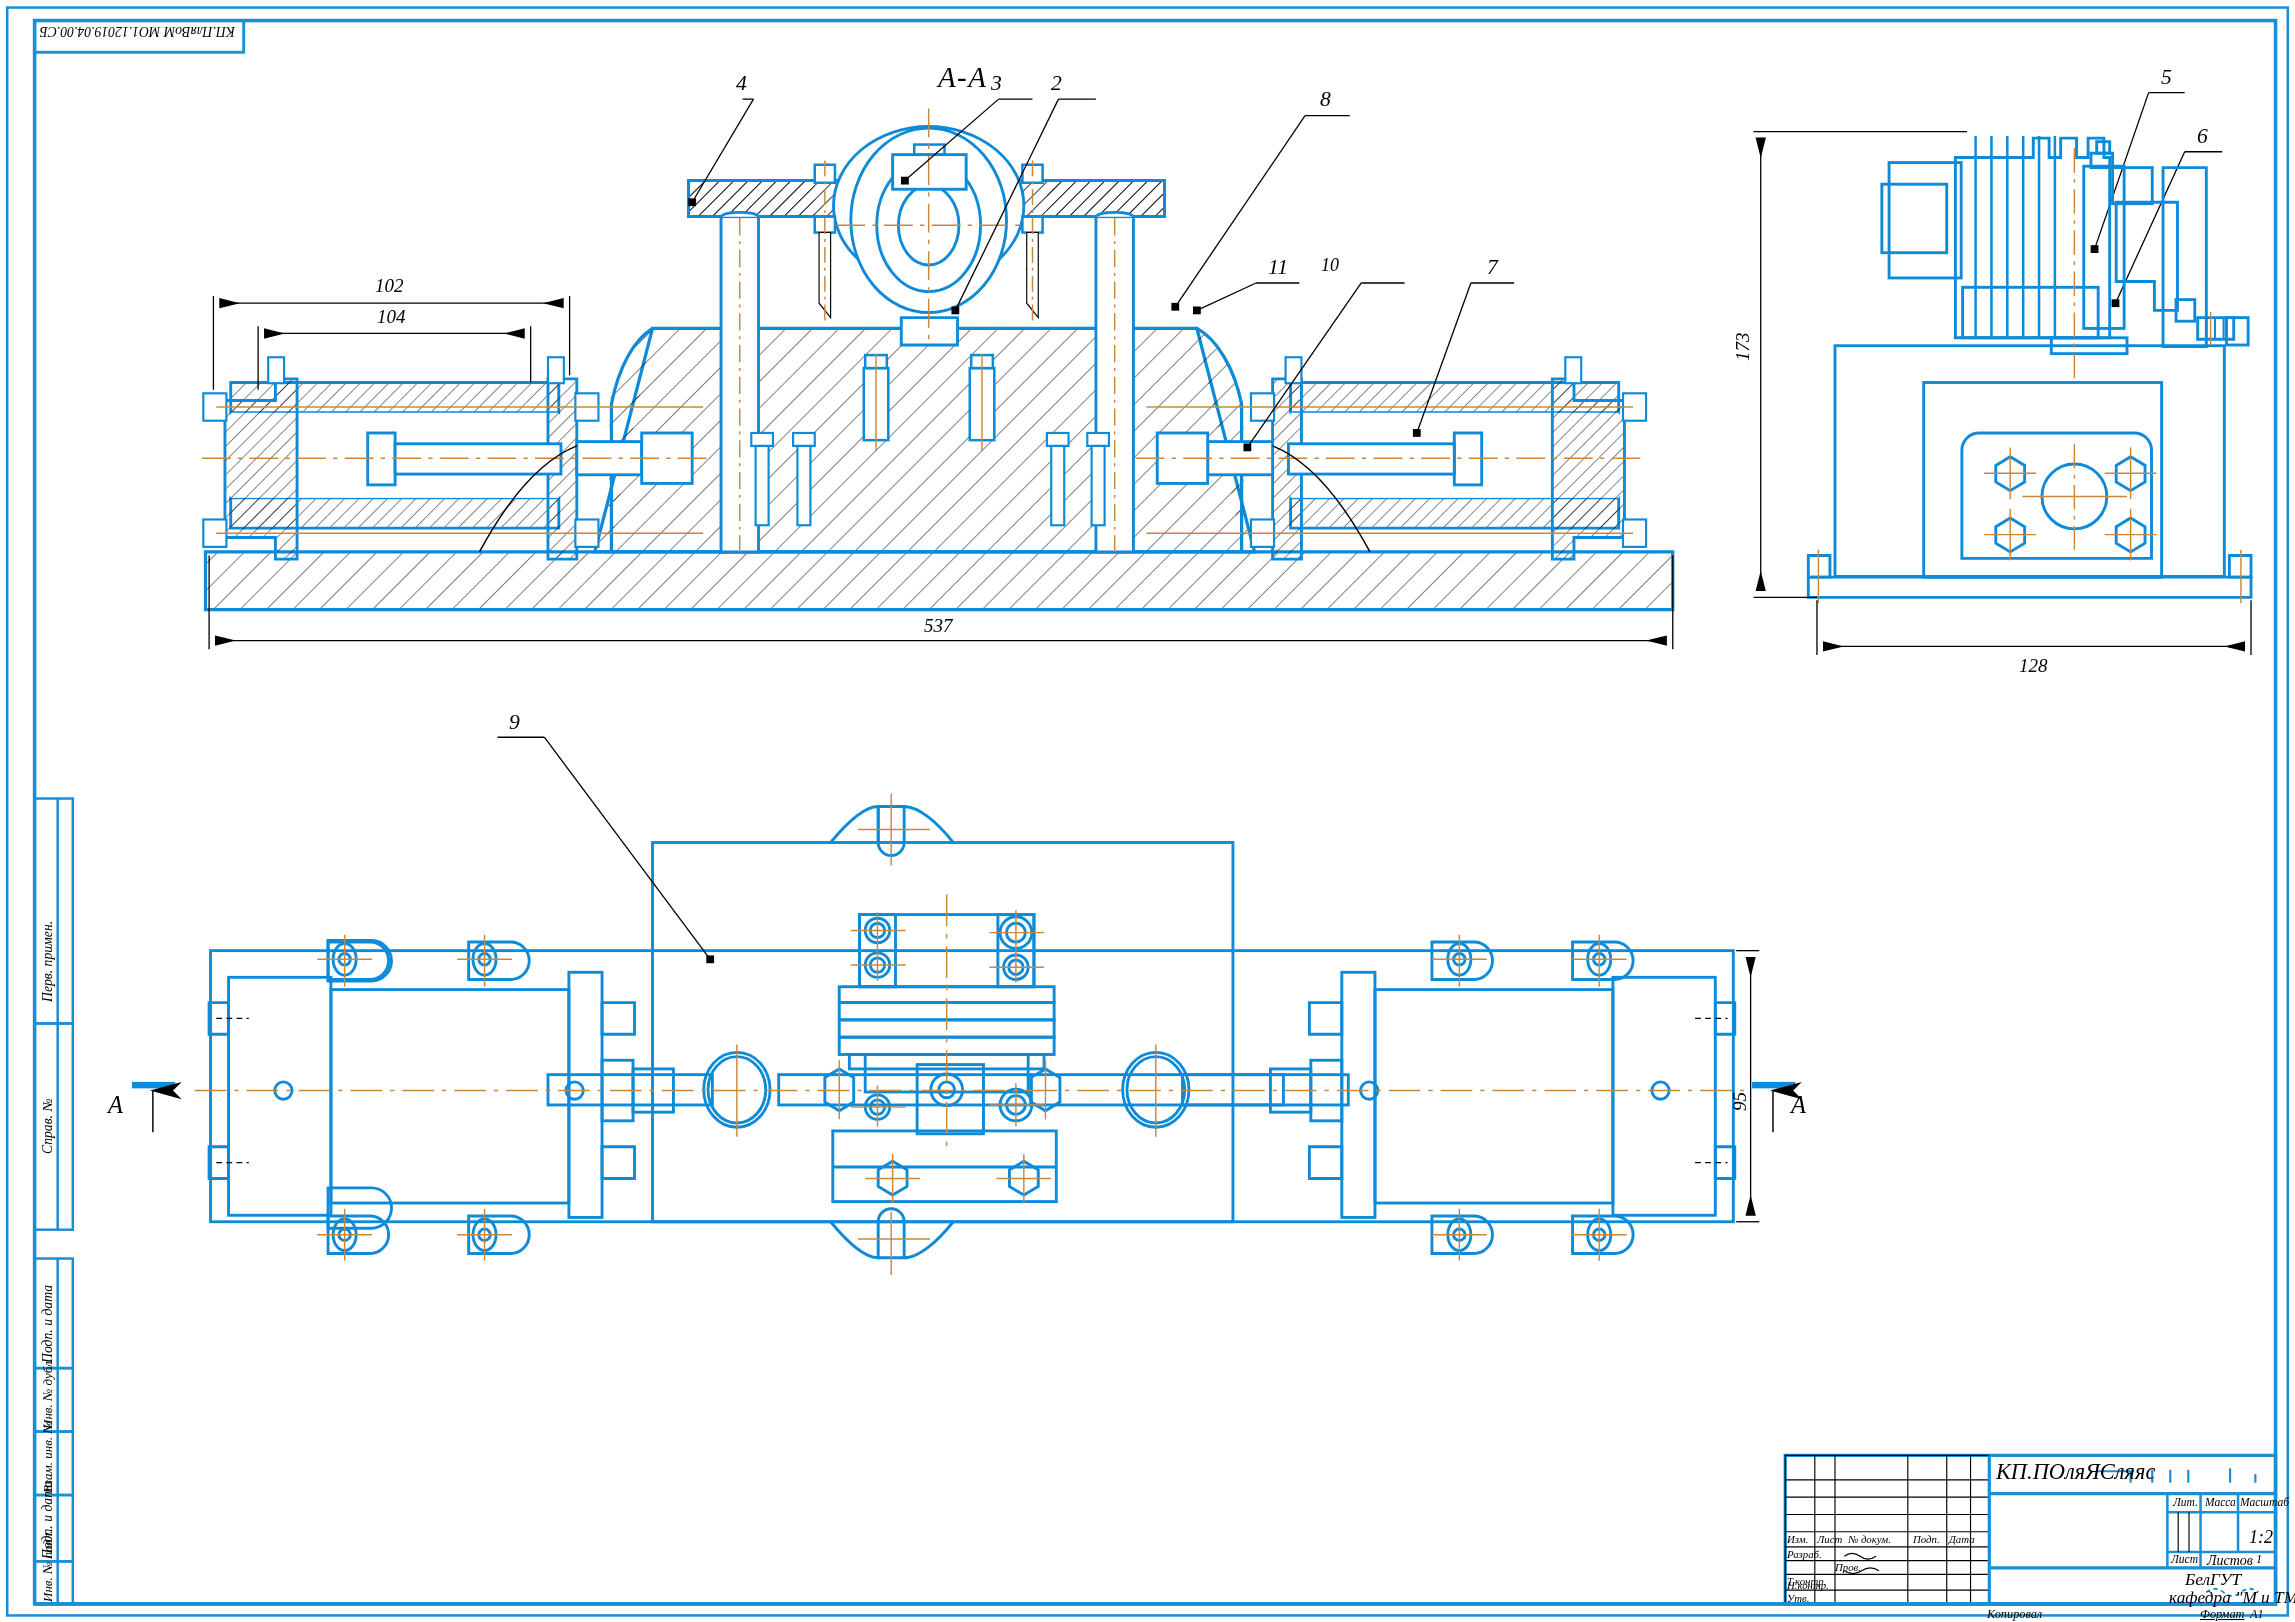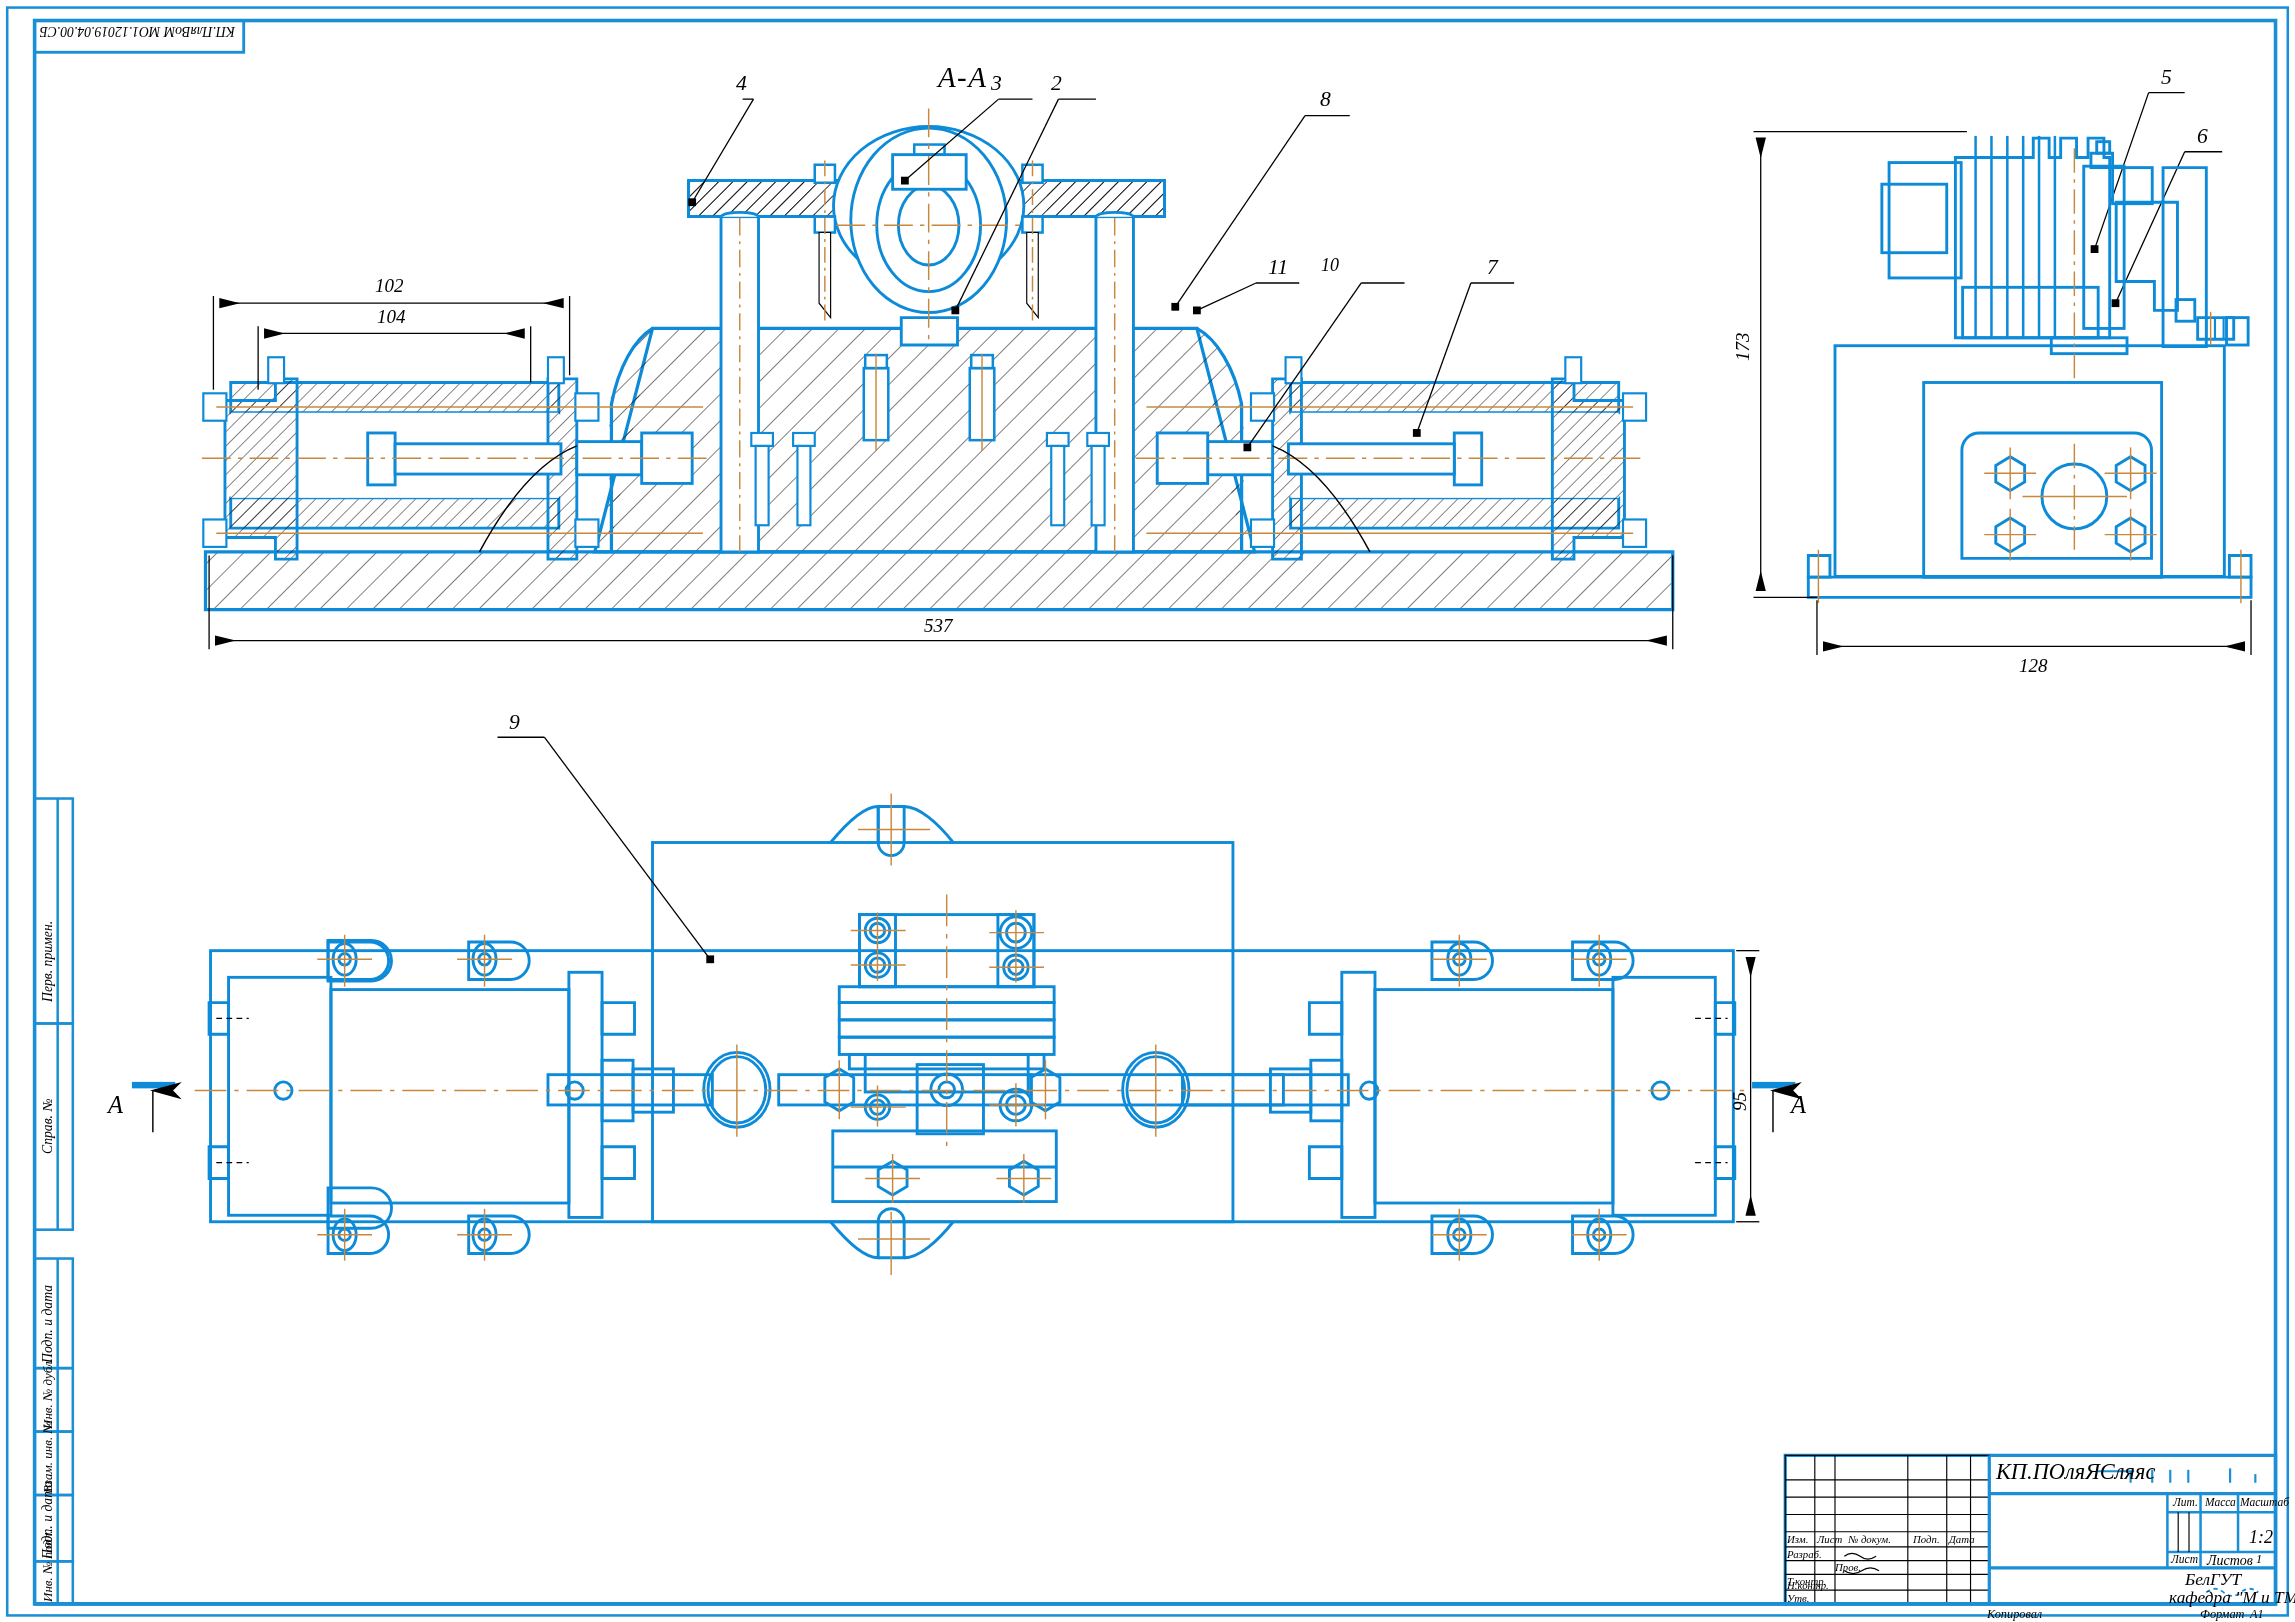--- a/index.html
+++ b/index.html
@@ -638,17 +638,17 @@
 <div class="txt gost" style="left:2205px;top:1496px;font-size:11.5px;">Масса</div>
 <div class="txt gost" style="left:2240px;top:1496px;font-size:11.5px;">Масштаб</div>
 <div class="txt gost" style="left:2249px;top:1527px;font-size:18px;">1:2</div>
 <div class="txt gost" style="left:2171px;top:1553px;font-size:11.5px;">Лист</div>
 <div class="txt gost" style="left:2207px;top:1553px;font-size:14px;">Листов</div>
 <div class="txt gost" style="left:2256px;top:1552px;font-size:12.3px;">1</div>
 <div class="txt gost" style="left:2185px;top:1570px;font-size:17.3px;">БелГУТ</div>
 <div class="txt gost" style="left:2169px;top:1588px;font-size:17.3px;">кафедра "М и ТМ"</div>
 
 <div class="txt gost" style="left:1987px;top:1607px;font-size:12.3px;">Копировал</div>
-<div class="txt gost" style="left:2200px;top:1607px;font-size:12.3px;">Формат</div>
+<div class="txt gost" style="left:2200px;top:1607px;font-size:12.3px;text-decoration:underline;">Формат</div>
 <div class="txt gost" style="left:2250px;top:1607px;font-size:12.3px;">A1</div>
 
 </div>
 
 
 </body></html>

